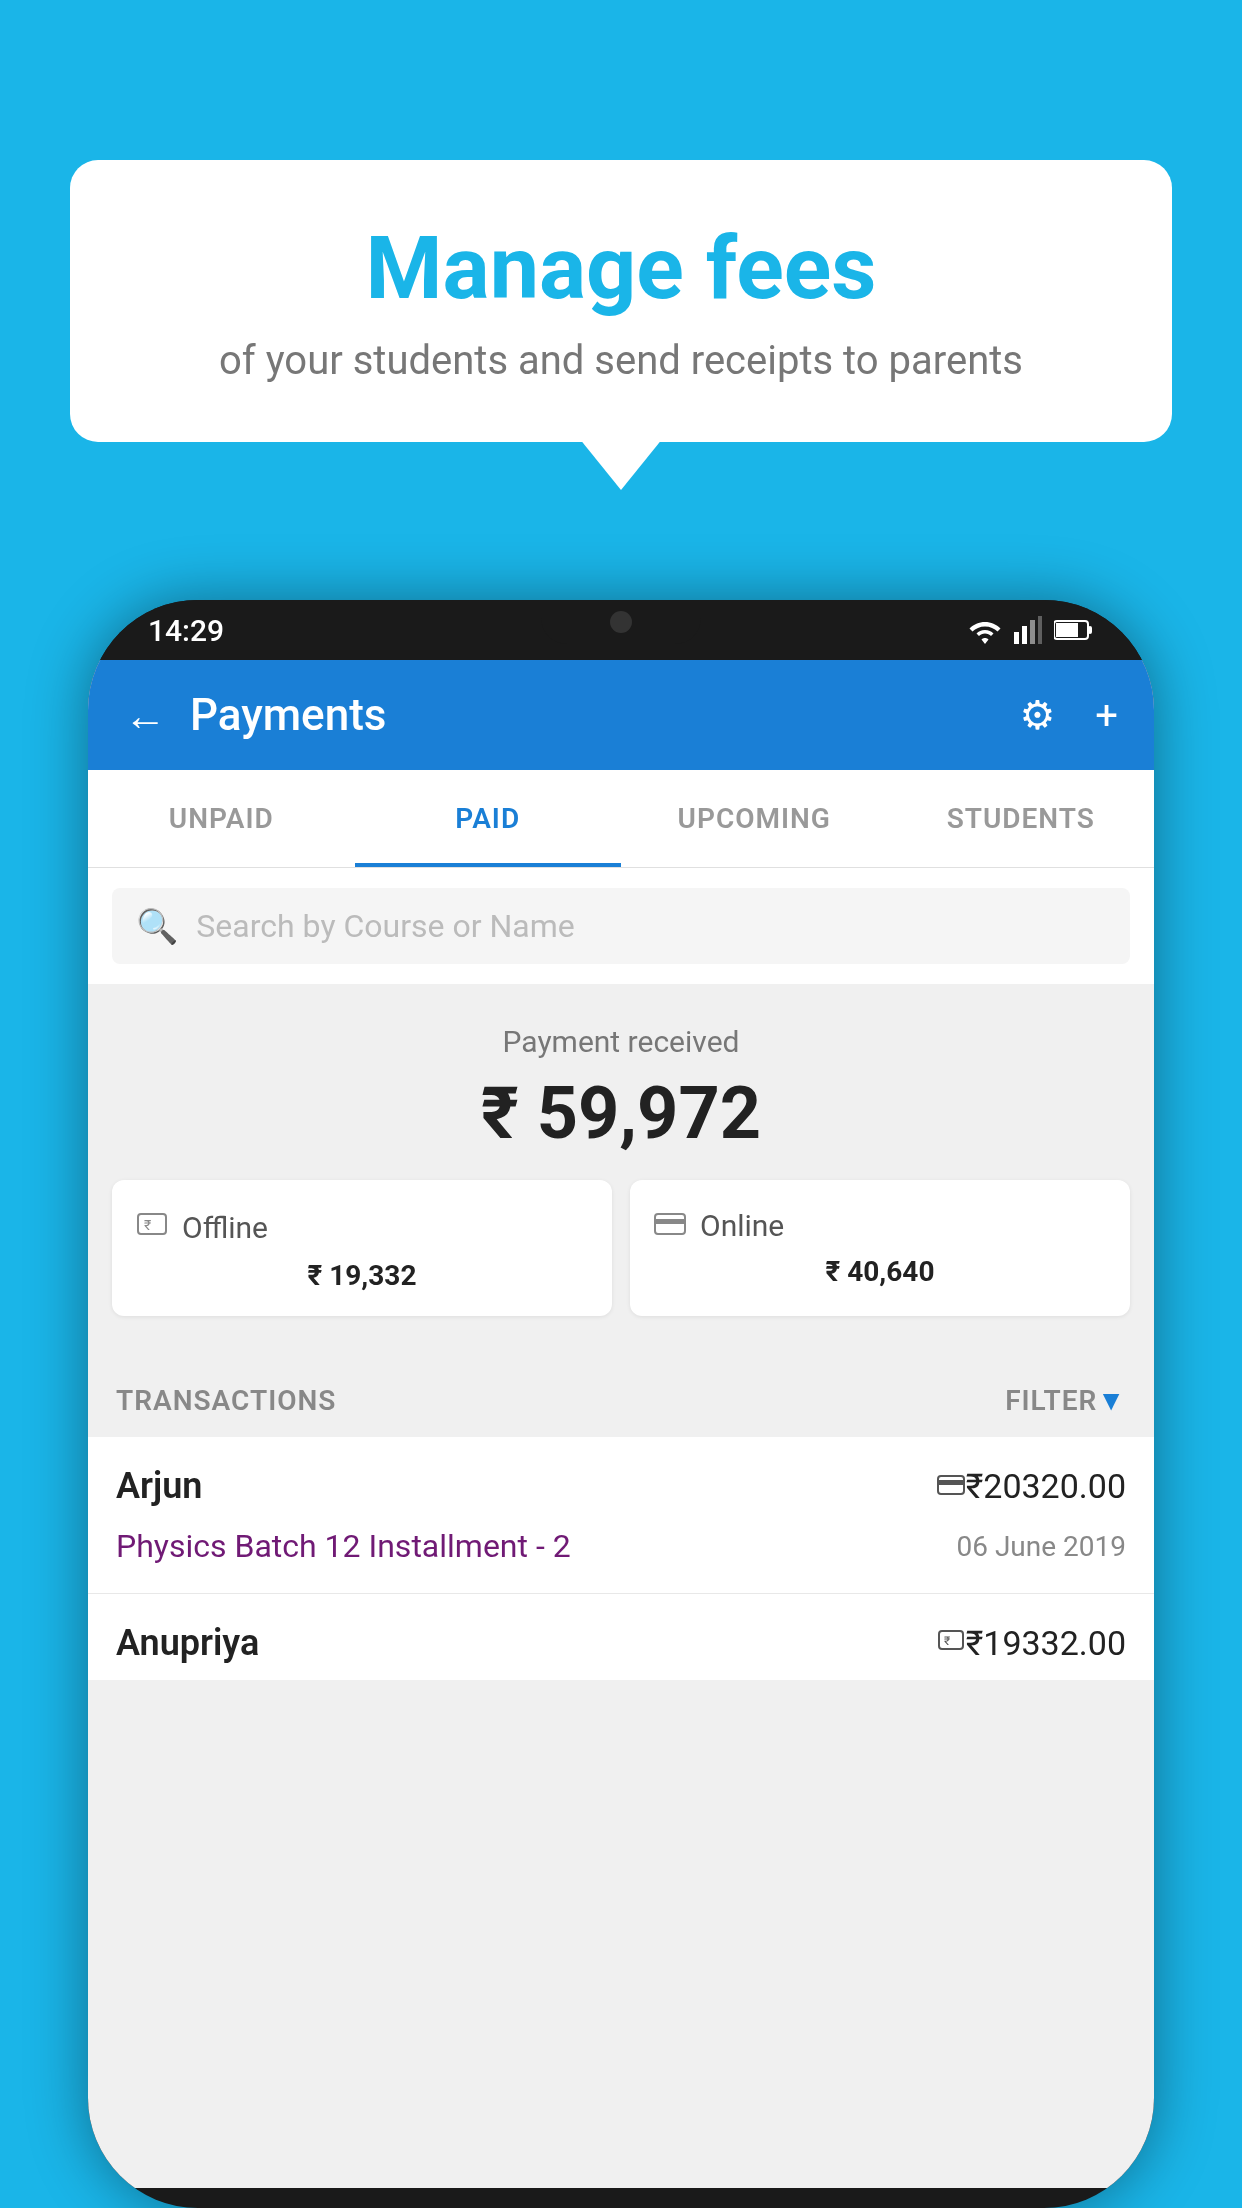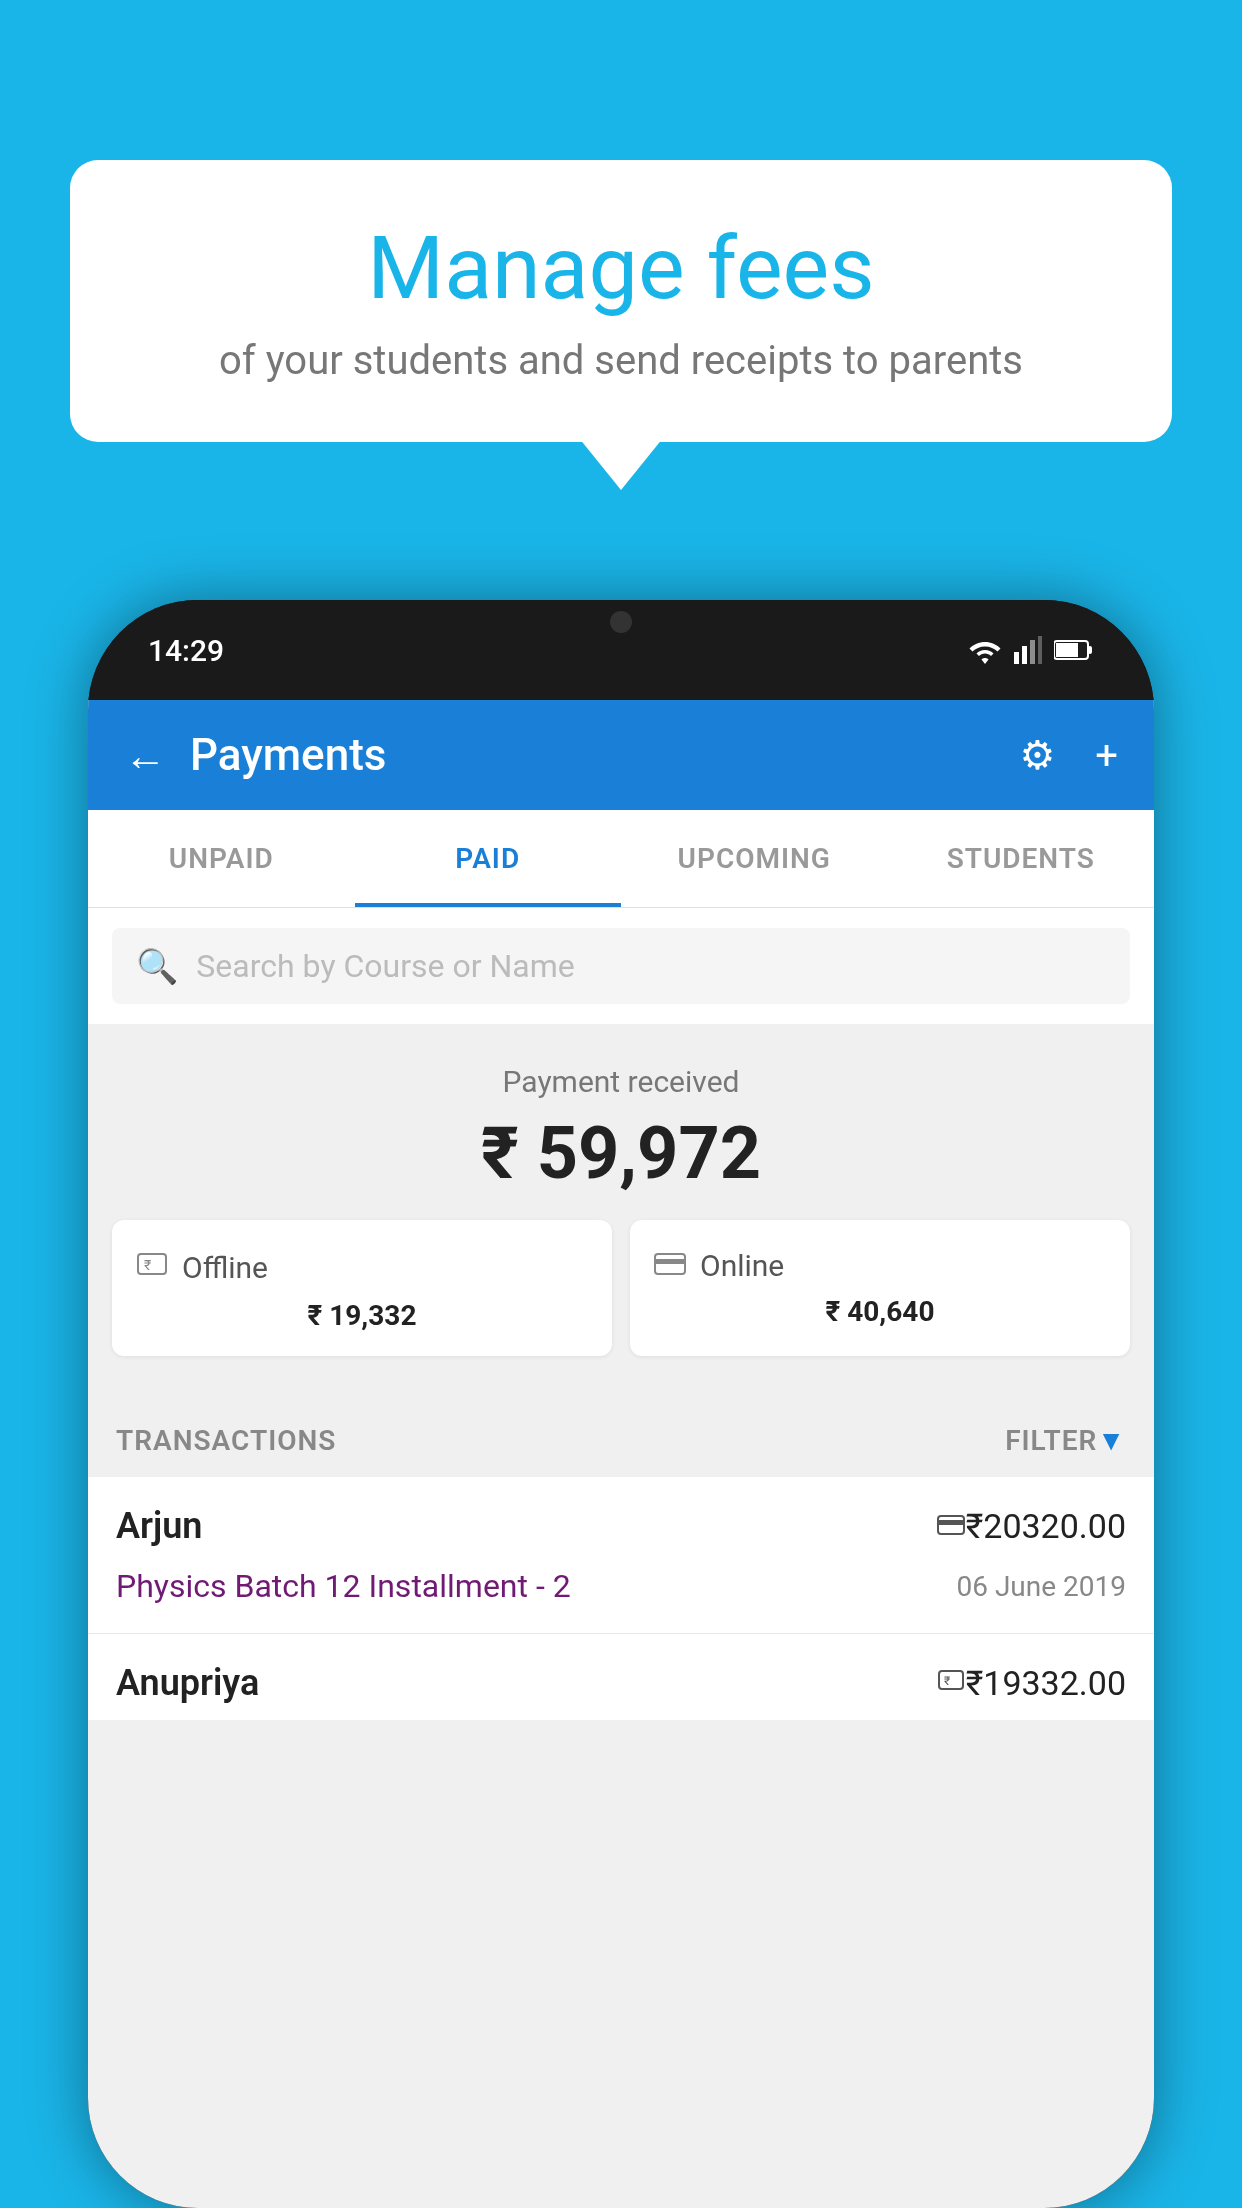--- a/index.html
+++ b/index.html
@@ -32,21 +32,21 @@
       transform: translateX(-50%);
       width: 0;
       height: 0;
       border-left: 42px solid transparent;
       border-right: 42px solid transparent;
       border-top: 52px solid #fff;
     }
     .bubble-title {
       font-size: 88px;
       color: #1ab5e8;
-      font-weight: 400;
+      font-weight: 700;
       line-height: 1.1;
       margin-bottom: 18px;
     }
     .bubble-subtitle {
       font-size: 40px;
       color: #777;
       font-weight: 400;
       line-height: 1.3;
     }
 
@@ -59,21 +59,21 @@
       height: 1608px;
       background: #1a1a1a;
       border-radius: 110px;
       box-shadow: 0 0 60px rgba(0,0,0,0.4);
       overflow: hidden;
     }
 
     
     .phone-top-bar {
       background: #1a1a1a;
-      height: 100px;
+      height: 60px;
       display: flex;
       align-items: center;
       justify-content: space-between;
       padding: 0 60px;
       position: relative;
     }
     .phone-notch {
       position: absolute;
       top: 0;
       left: 50%;

